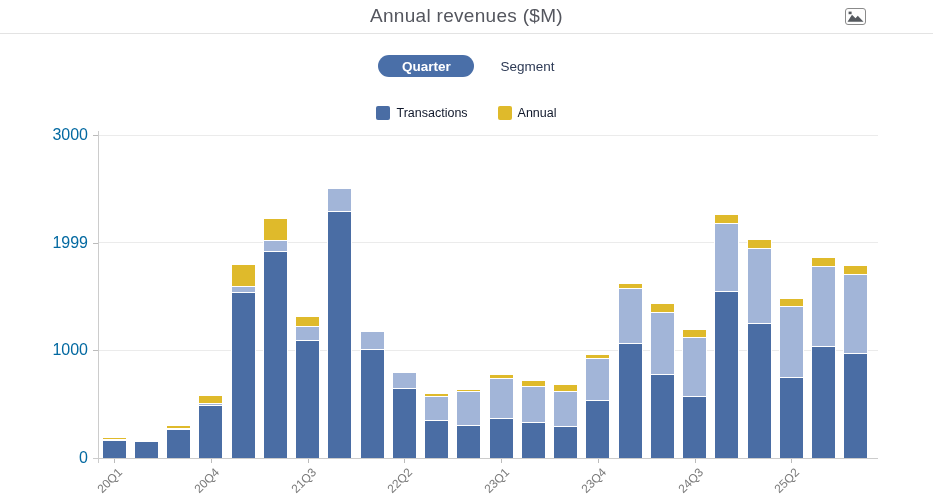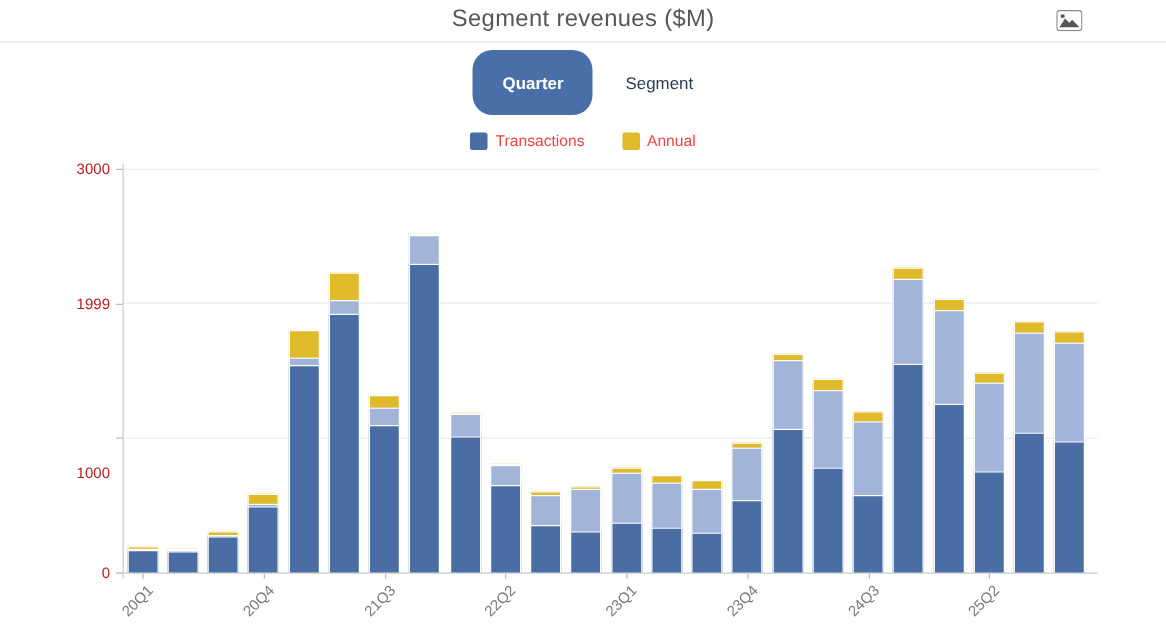--- a/index.html
+++ b/index.html
@@ -18,50 +18,50 @@
   }
   .tabs{
     position:absolute;top:47px;left:0;width:100%;height:38px;
     display:flex;justify-content:center;align-items:center;gap:26px;
   }
   .tab{
     border:none;background:transparent;font-family:inherit;font-size:13.5px;
     color:#2d3a55;font-weight:500;cursor:pointer;padding:0;
   }
   .tab.active{
-    width:96px;height:52px;border-radius:16px;color:#ffffff;font-weight:700;
+    width:96px;height:22px;border-radius:16px;color:#ffffff;font-weight:700;
   }
   .legend{
     position:absolute;top:106px;left:0;width:100%;
     display:flex;justify-content:center;align-items:center;gap:30px;
   }
   .legend-item{display:flex;align-items:flex-end;gap:6px;cursor:pointer;
-    font-size:12.5px;color:#ef4444;}
+    font-size:12.5px;color:#0f172a;}
   .swatch{width:14px;height:14px;border-radius:2px;flex:0 0 auto;}
   #chart{position:absolute;left:0;top:0;width:933px;height:501px;}
   .gridline{position:absolute;height:1px;background:#ebebeb;}
   .axis-line{position:absolute;background:#cccccc;}
   .tick{position:absolute;background:#bbbbbb;}
   .y-label{
     position:absolute;width:44px;text-align:right;
-    font-size:12px;color:#b91c1c;line-height:14px;
+    font-size:16px;color:#0369a1;line-height:14px;
   }
   .x-label{
     position:absolute;width:46px;text-align:right;
     font-size:12px;color:#7b7b7b;line-height:13px;
     transform-origin:100% 0;transform:rotate(-45deg);
   }
   .seg{position:absolute;box-sizing:border-box;border:1px solid #ffffff;border-bottom:none;}
 </style>
 </head>
 <body>
 
 <div class="stage">
 
-  <h1 class="page-title">Segment revenues ($M)</h1>
+  <h1 class="page-title">Annual revenues ($M)</h1>
 
   <button class="icon-btn">
     <svg width="21" height="17" viewBox="0 0 21 17">
       <rect x="0.5" y="0.5" width="20" height="16" rx="2.5" fill="#fdfdfd" stroke="#8a8a8a"></rect>
       <path d="M2.5 13.8 L7 6.8 L10.5 10.2 L12.8 7.8 L18.5 13.8 Z" fill="#55595e"></path>
       <rect x="3.6" y="3.6" width="3" height="2.6" fill="#55595e"></rect>
     </svg>
   </button>
 
   <div class="header-divider"></div>
@@ -79,21 +79,21 @@
     <div class="legend-item">
       <span class="swatch" style="background: rgb(223, 186, 43);"></span>
       <span>Annual</span>
     </div>
   </div>
 
   <div id="chart">
       <div class="y-label" style="left: 44px; top: 451px;">0</div>
       <div class="tick" style="left: 93px; top: 458px; width: 5px; height: 1px;"></div>
       <div class="gridline" style="left: 98px; top: 349.833px; width: 780px;"></div>
-      <div class="y-label" style="left: 44px; top: 343.333px; margin-top: 28px;">1000</div>
+      <div class="y-label" style="left: 44px; top: 343.333px;">1000</div>
       <div class="tick" style="left: 93px; top: 350.333px; width: 5px; height: 1px;"></div>
       <div class="gridline" style="left: 98px; top: 242.167px; width: 780px;"></div>
       <div class="y-label" style="left: 44px; top: 235.667px;">1999</div>
       <div class="tick" style="left: 93px; top: 242.667px; width: 5px; height: 1px;"></div>
       <div class="gridline" style="left: 98px; top: 134.5px; width: 780px;"></div>
       <div class="y-label" style="left: 44px; top: 128px;">3000</div>
       <div class="tick" style="left: 93px; top: 135px; width: 5px; height: 1px;"></div>
       <div class="axis-line" style="left: 98px; top: 131px; width: 1px; height: 332px;"></div>
       <div class="axis-line" style="left: 93px; top: 458px; width: 785px; height: 1px;"></div>
       <div class="seg" style="left: 101.625px; top: 440.235px; width: 25px; height: 17.765px; background: rgb(74, 109, 164);"></div>

